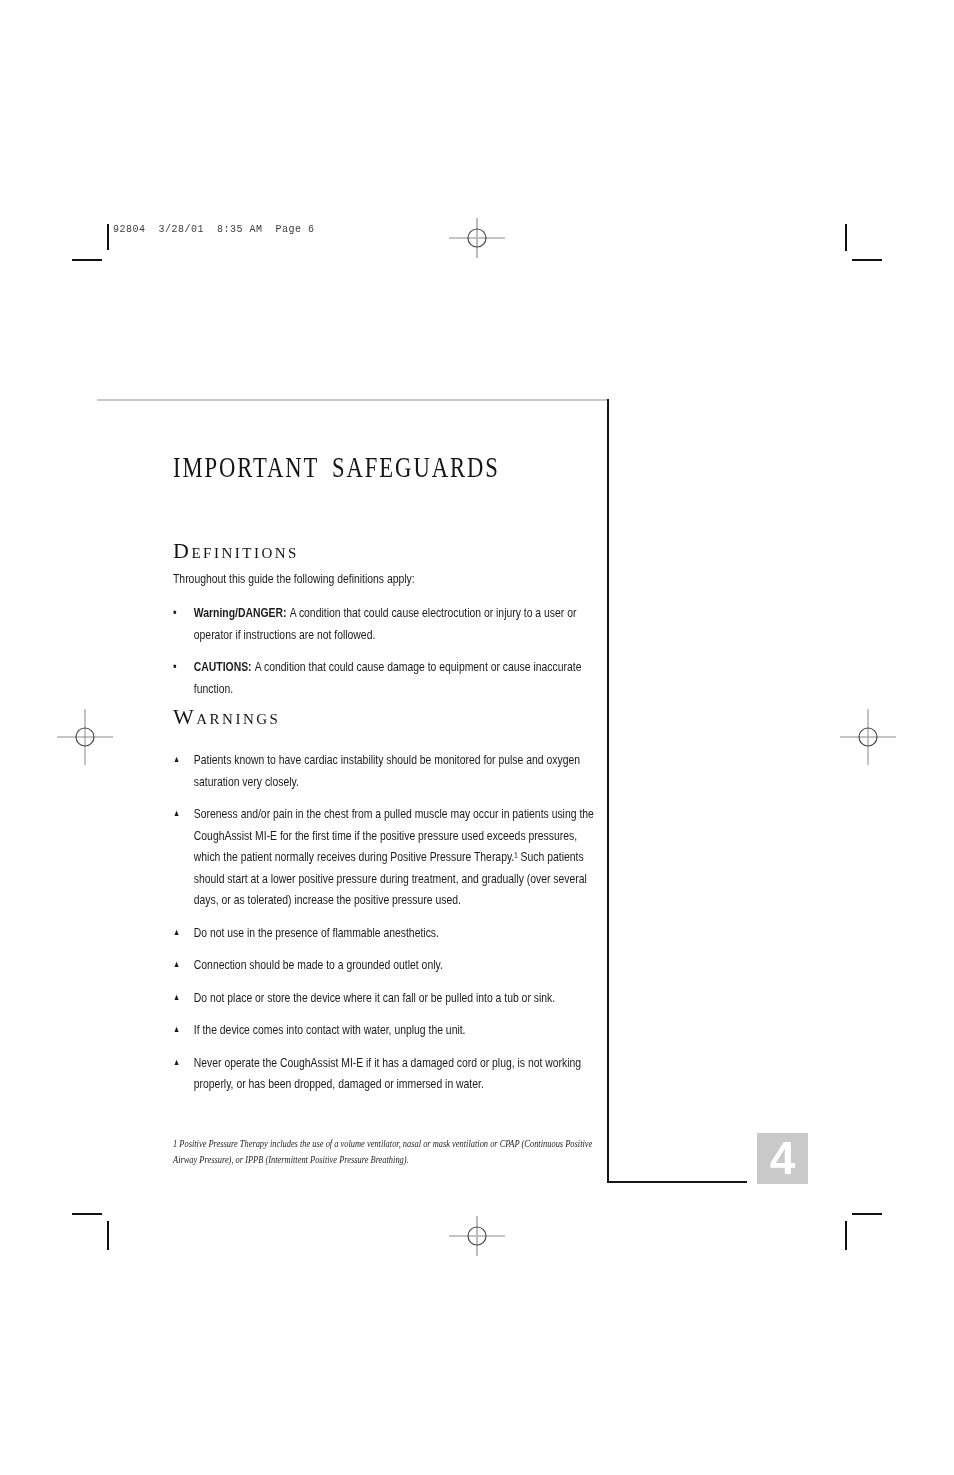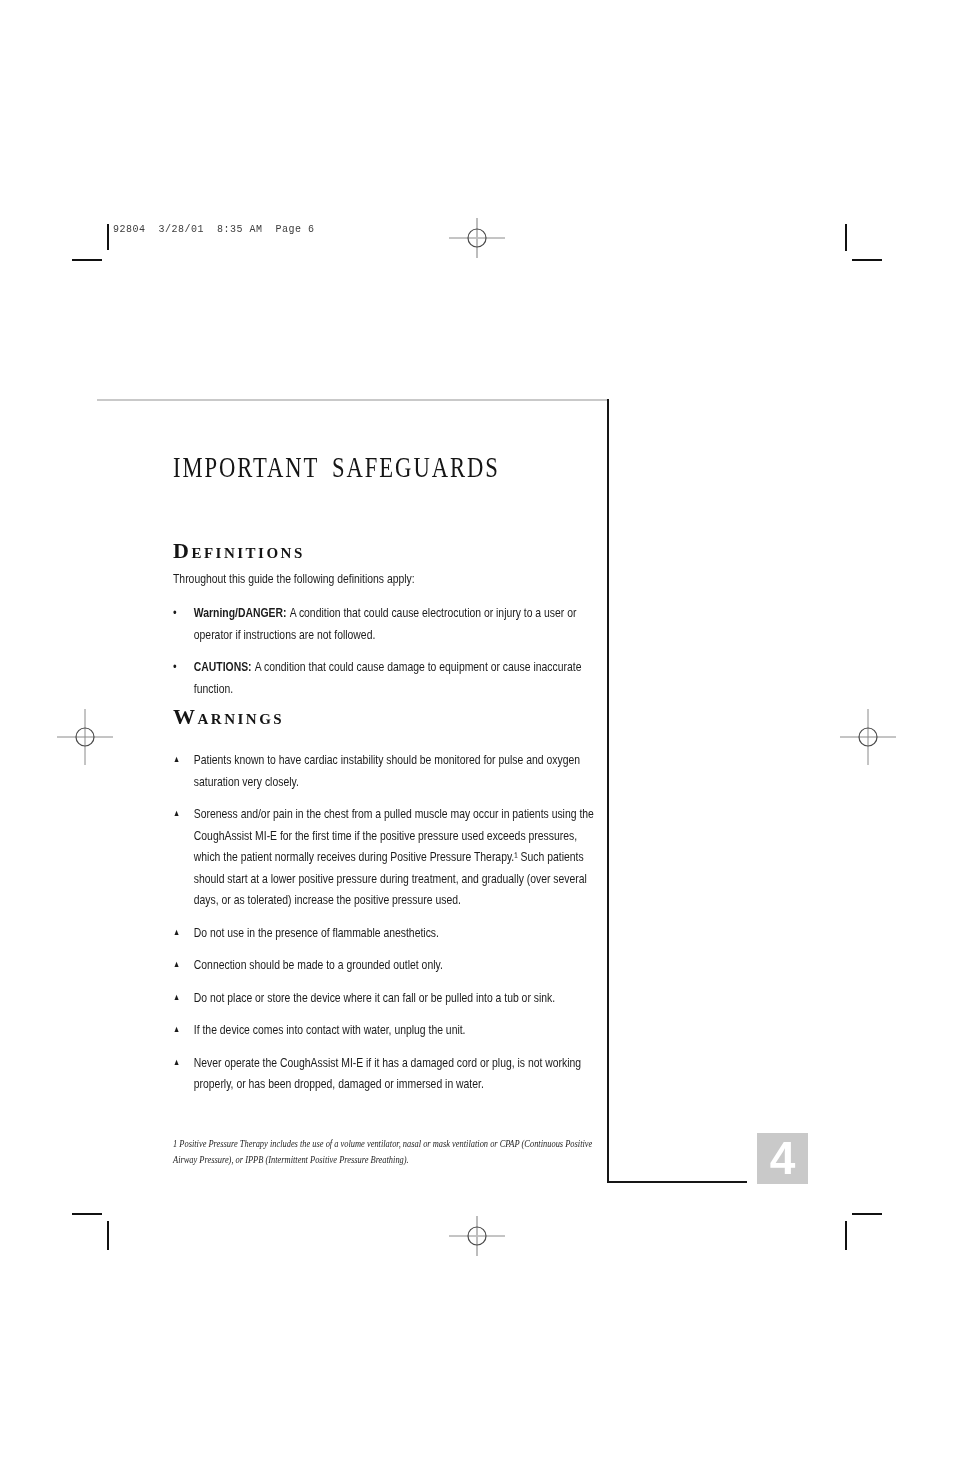--- a/index.html
+++ b/index.html
@@ -28,21 +28,21 @@
   .chapter-tab span{font-family:"Liberation Sans","DejaVu Sans",sans-serif;font-weight:bold;
                     font-size:46px;line-height:51px;color:#ffffff;}
 
   
   .doc-title{position:absolute;left:173px;top:451px;
              font-family:"Liberation Serif","DejaVu Serif",serif;
              font-size:29px;letter-spacing:2.5px;word-spacing:7px;color:#151515;
              transform:scaleX(0.78);transform-origin:0 0;white-space:nowrap;}
   .sec-heading{position:absolute;left:173px;
                font-family:"Liberation Serif","DejaVu Serif",serif;
-               color:#141414;letter-spacing:2.5px;white-space:nowrap;font-weight:bold;}
+               color:#141414;letter-spacing:2.5px;white-space:nowrap;}
   .sec-heading .initial{font-size:22px;}
   .sec-heading .rest{font-size:15px;}
   .h-definitions{top:538px;}
   .h-warnings{top:704px;}
 
   
   .body-block{position:absolute;left:173px;width:540px;
               transform:scaleX(0.80);transform-origin:0 0;
               font-size:13px;line-height:21.5px;color:#1b1b1b;}
   .intro{top:568px;}

